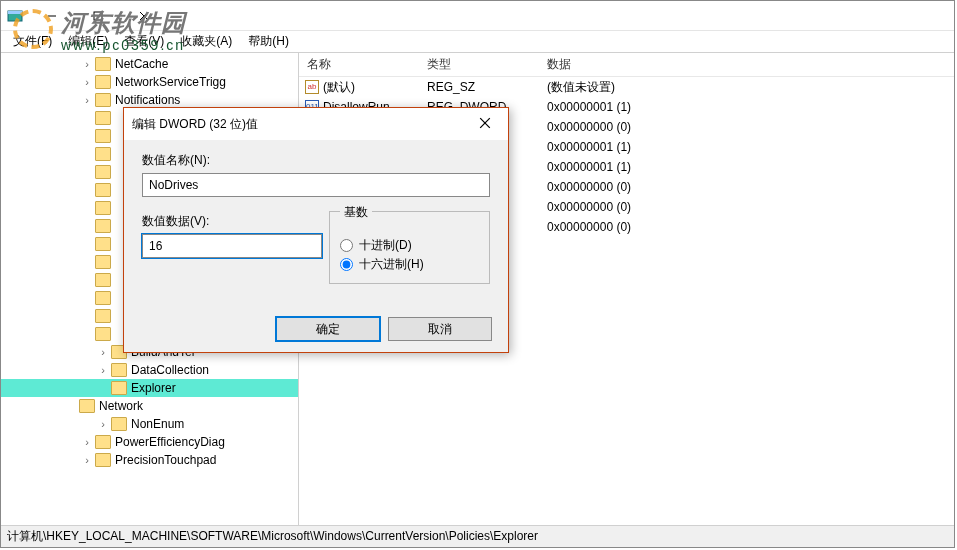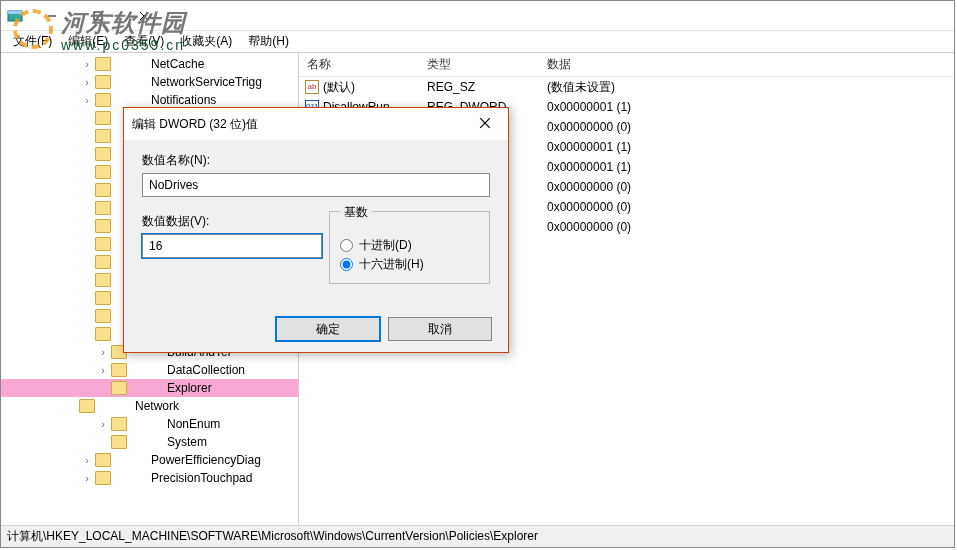--- a/index.html
+++ b/index.html
@@ -12,24 +12,24 @@
   .win-btns { display: flex; height: 100%; }
   .win-btn { width: 46px; display: flex; align-items: center; justify-content: center; color: #333; }
   .win-btn svg { width:10px; height:10px; }
   
   .menubar { height: 22px; display: flex; align-items: center; padding: 0 4px; border-bottom: 1px solid #d0d0d0; }
   .menubar .m-item { padding: 2px 8px; }
   
   .body { flex: 1; display: flex; min-height: 0; }
   .tree-pane { width: 298px; border-right: 1px solid #d0d0d0; overflow: hidden; padding: 2px 0; }
   .tree-pane .row { display: flex; align-items: center; height: 18px; white-space: nowrap; }
-  .tree-pane .row.selected { background: #f9a8d4; }
+  .tree-pane .row.selected { background: #5eead4; }
   .exp { width: 12px; text-align: center; color: #6b6b6b; font-size: 11px; }
   .folder { width: 16px; height: 14px; margin: 0 4px 0 2px; background: #ffe08a; border: 1px solid #cba94a; border-radius: 1px; }
-  .lbl { color: #000; margin-left: 36px; }
+  .lbl { color: #000; }
   .list-pane { flex: 1; overflow: hidden; }
   .list-head { display: flex; height: 24px; align-items: center; border-bottom: 1px solid #e8e8e8; }
   .list-head div { padding: 0 8px; color: #333; }
   .col-name { width: 120px; }
   .col-type { width: 120px; }
   .col-data { flex: 1; }
   .list-body .lrow { display: flex; height: 20px; align-items: center; }
   .lrow .lname { width: 120px; display:flex; align-items:center; padding-left:6px; }
   .lrow .ltype { width: 120px; padding-left:8px; }
   .lrow .ldata { flex:1; padding-left:8px; }
@@ -213,25 +213,20 @@
         <div class="row" style="padding-left: 64px;">
           <span class="exp"></span>
           <span class="folder"></span>
           <span class="lbl">Network</span>
         </div>
         <div class="row" style="padding-left: 96px;">
           <span class="exp">›</span>
           <span class="folder"></span>
           <span class="lbl">NonEnum</span>
         </div>
-        <div class="row" style="padding-left: 96px;">
-          <span class="exp"></span>
-          <span class="folder"></span>
-          <span class="lbl">System</span>
-        </div>
         <div class="row" style="padding-left: 80px;">
           <span class="exp">›</span>
           <span class="folder"></span>
           <span class="lbl">PowerEfficiencyDiag</span>
         </div>
         <div class="row" style="padding-left: 80px;">
           <span class="exp">›</span>
           <span class="folder"></span>
           <span class="lbl">PrecisionTouchpad</span>
         </div>

